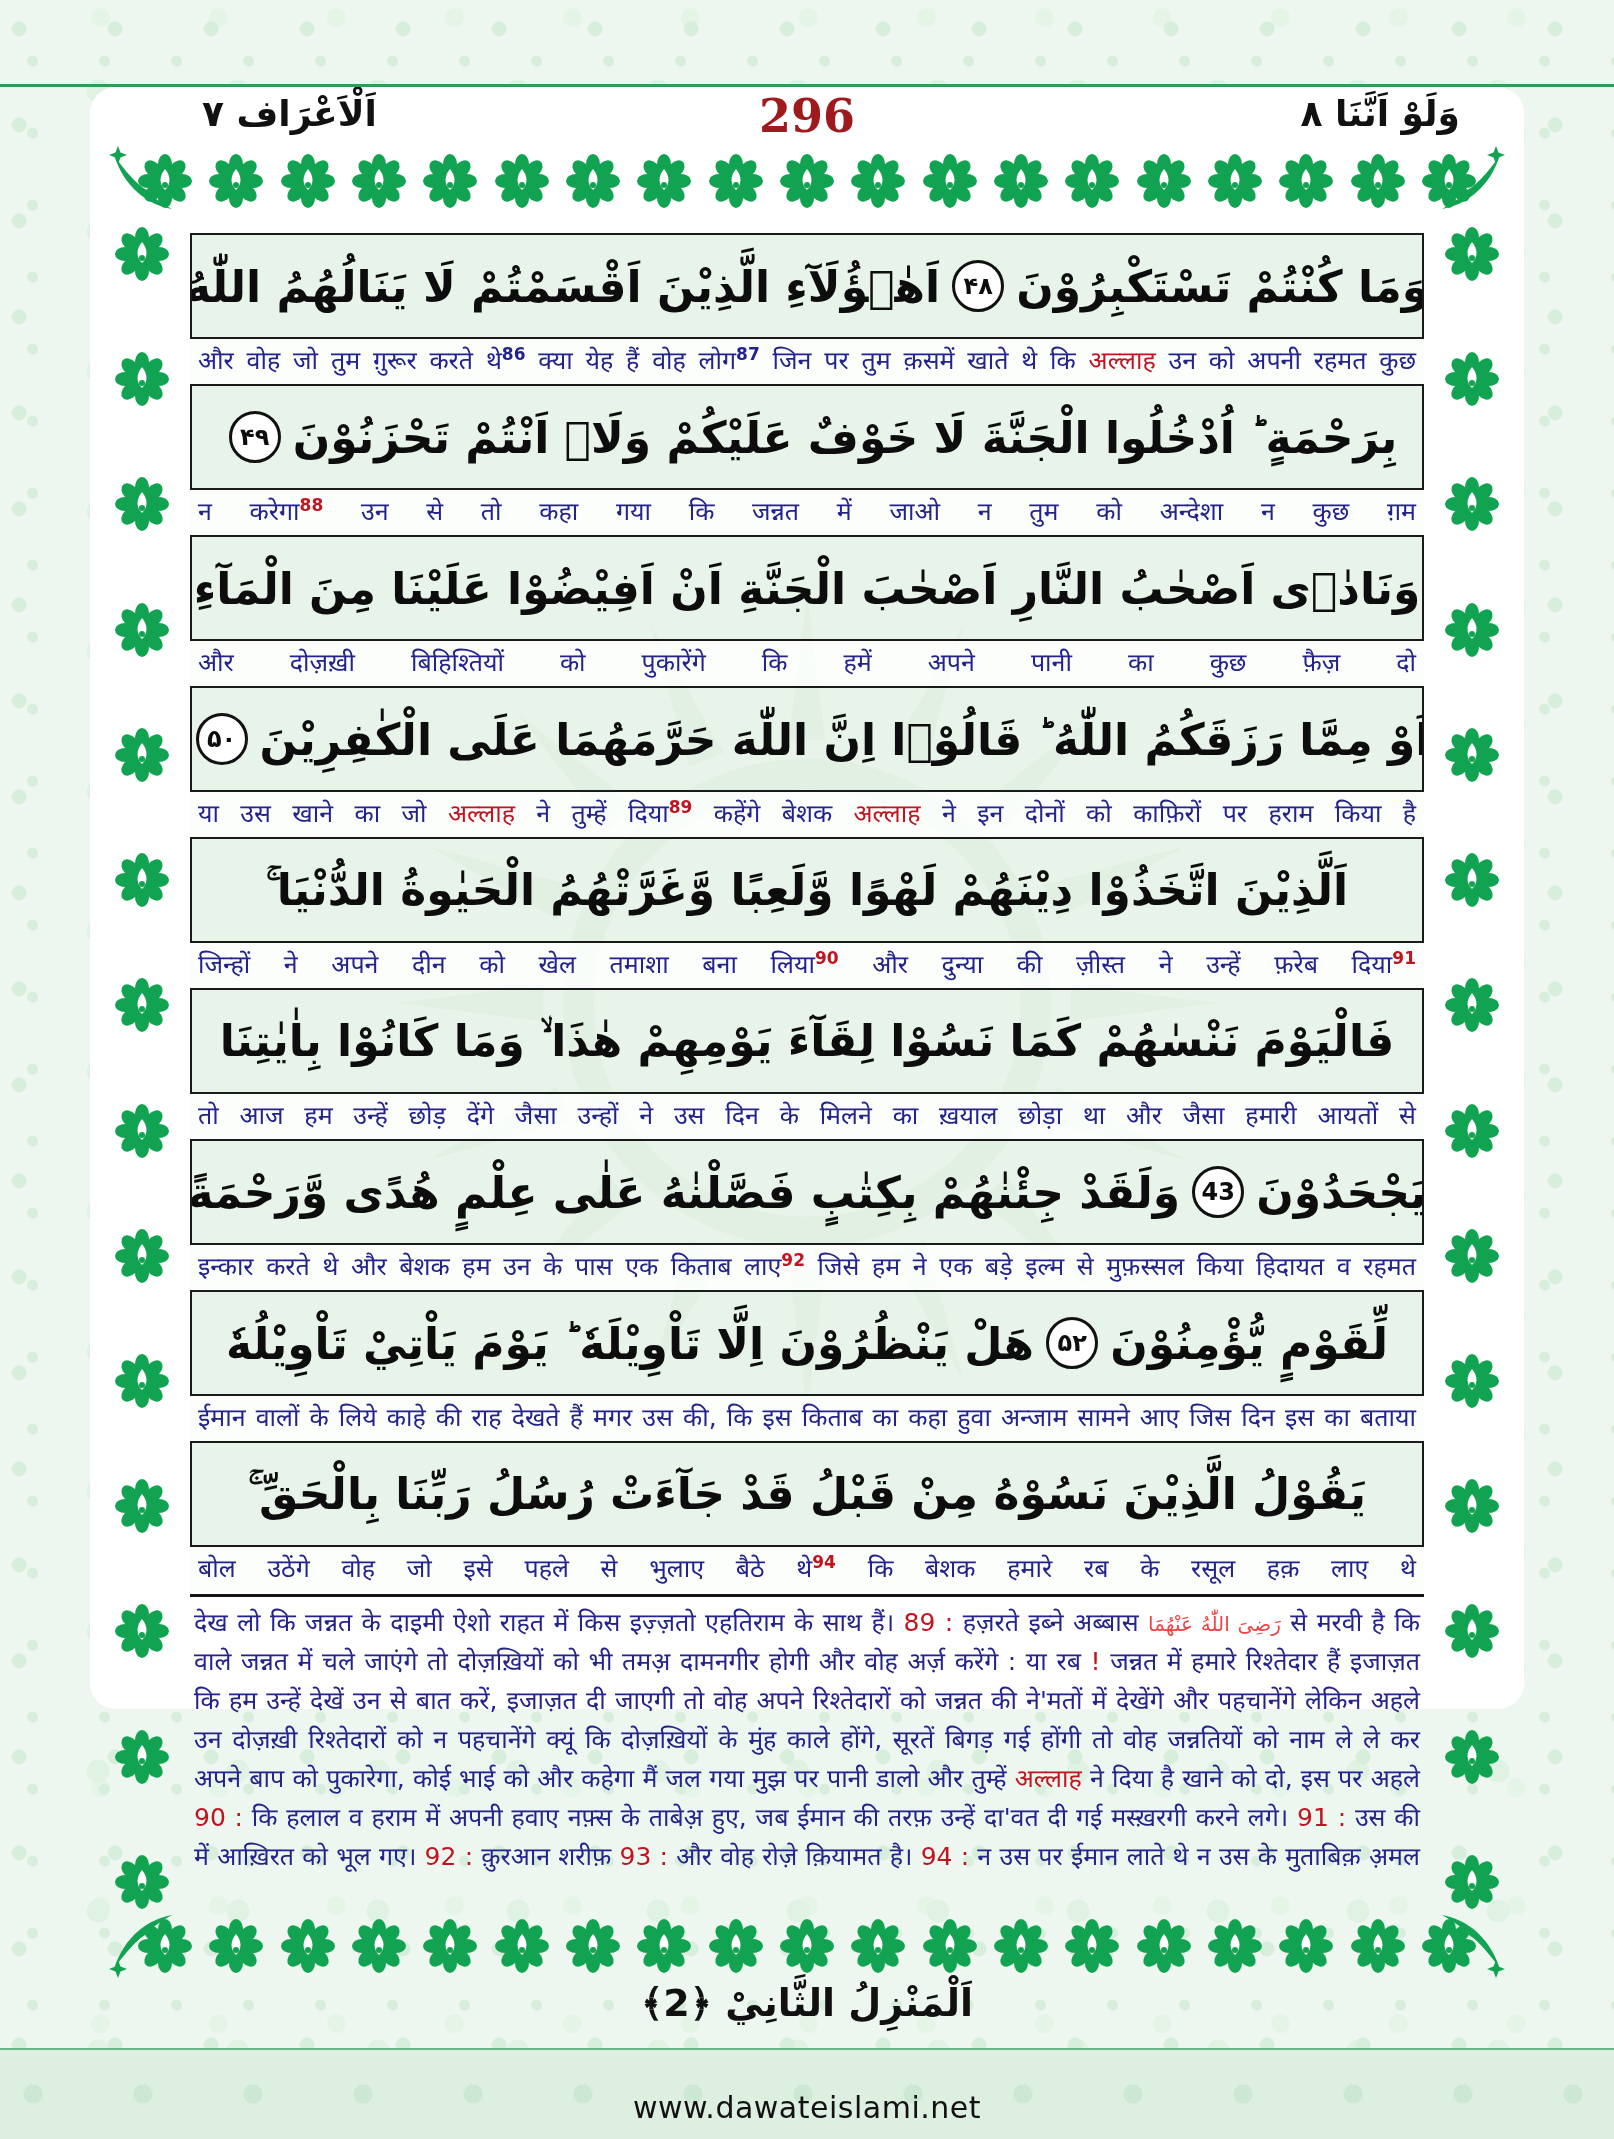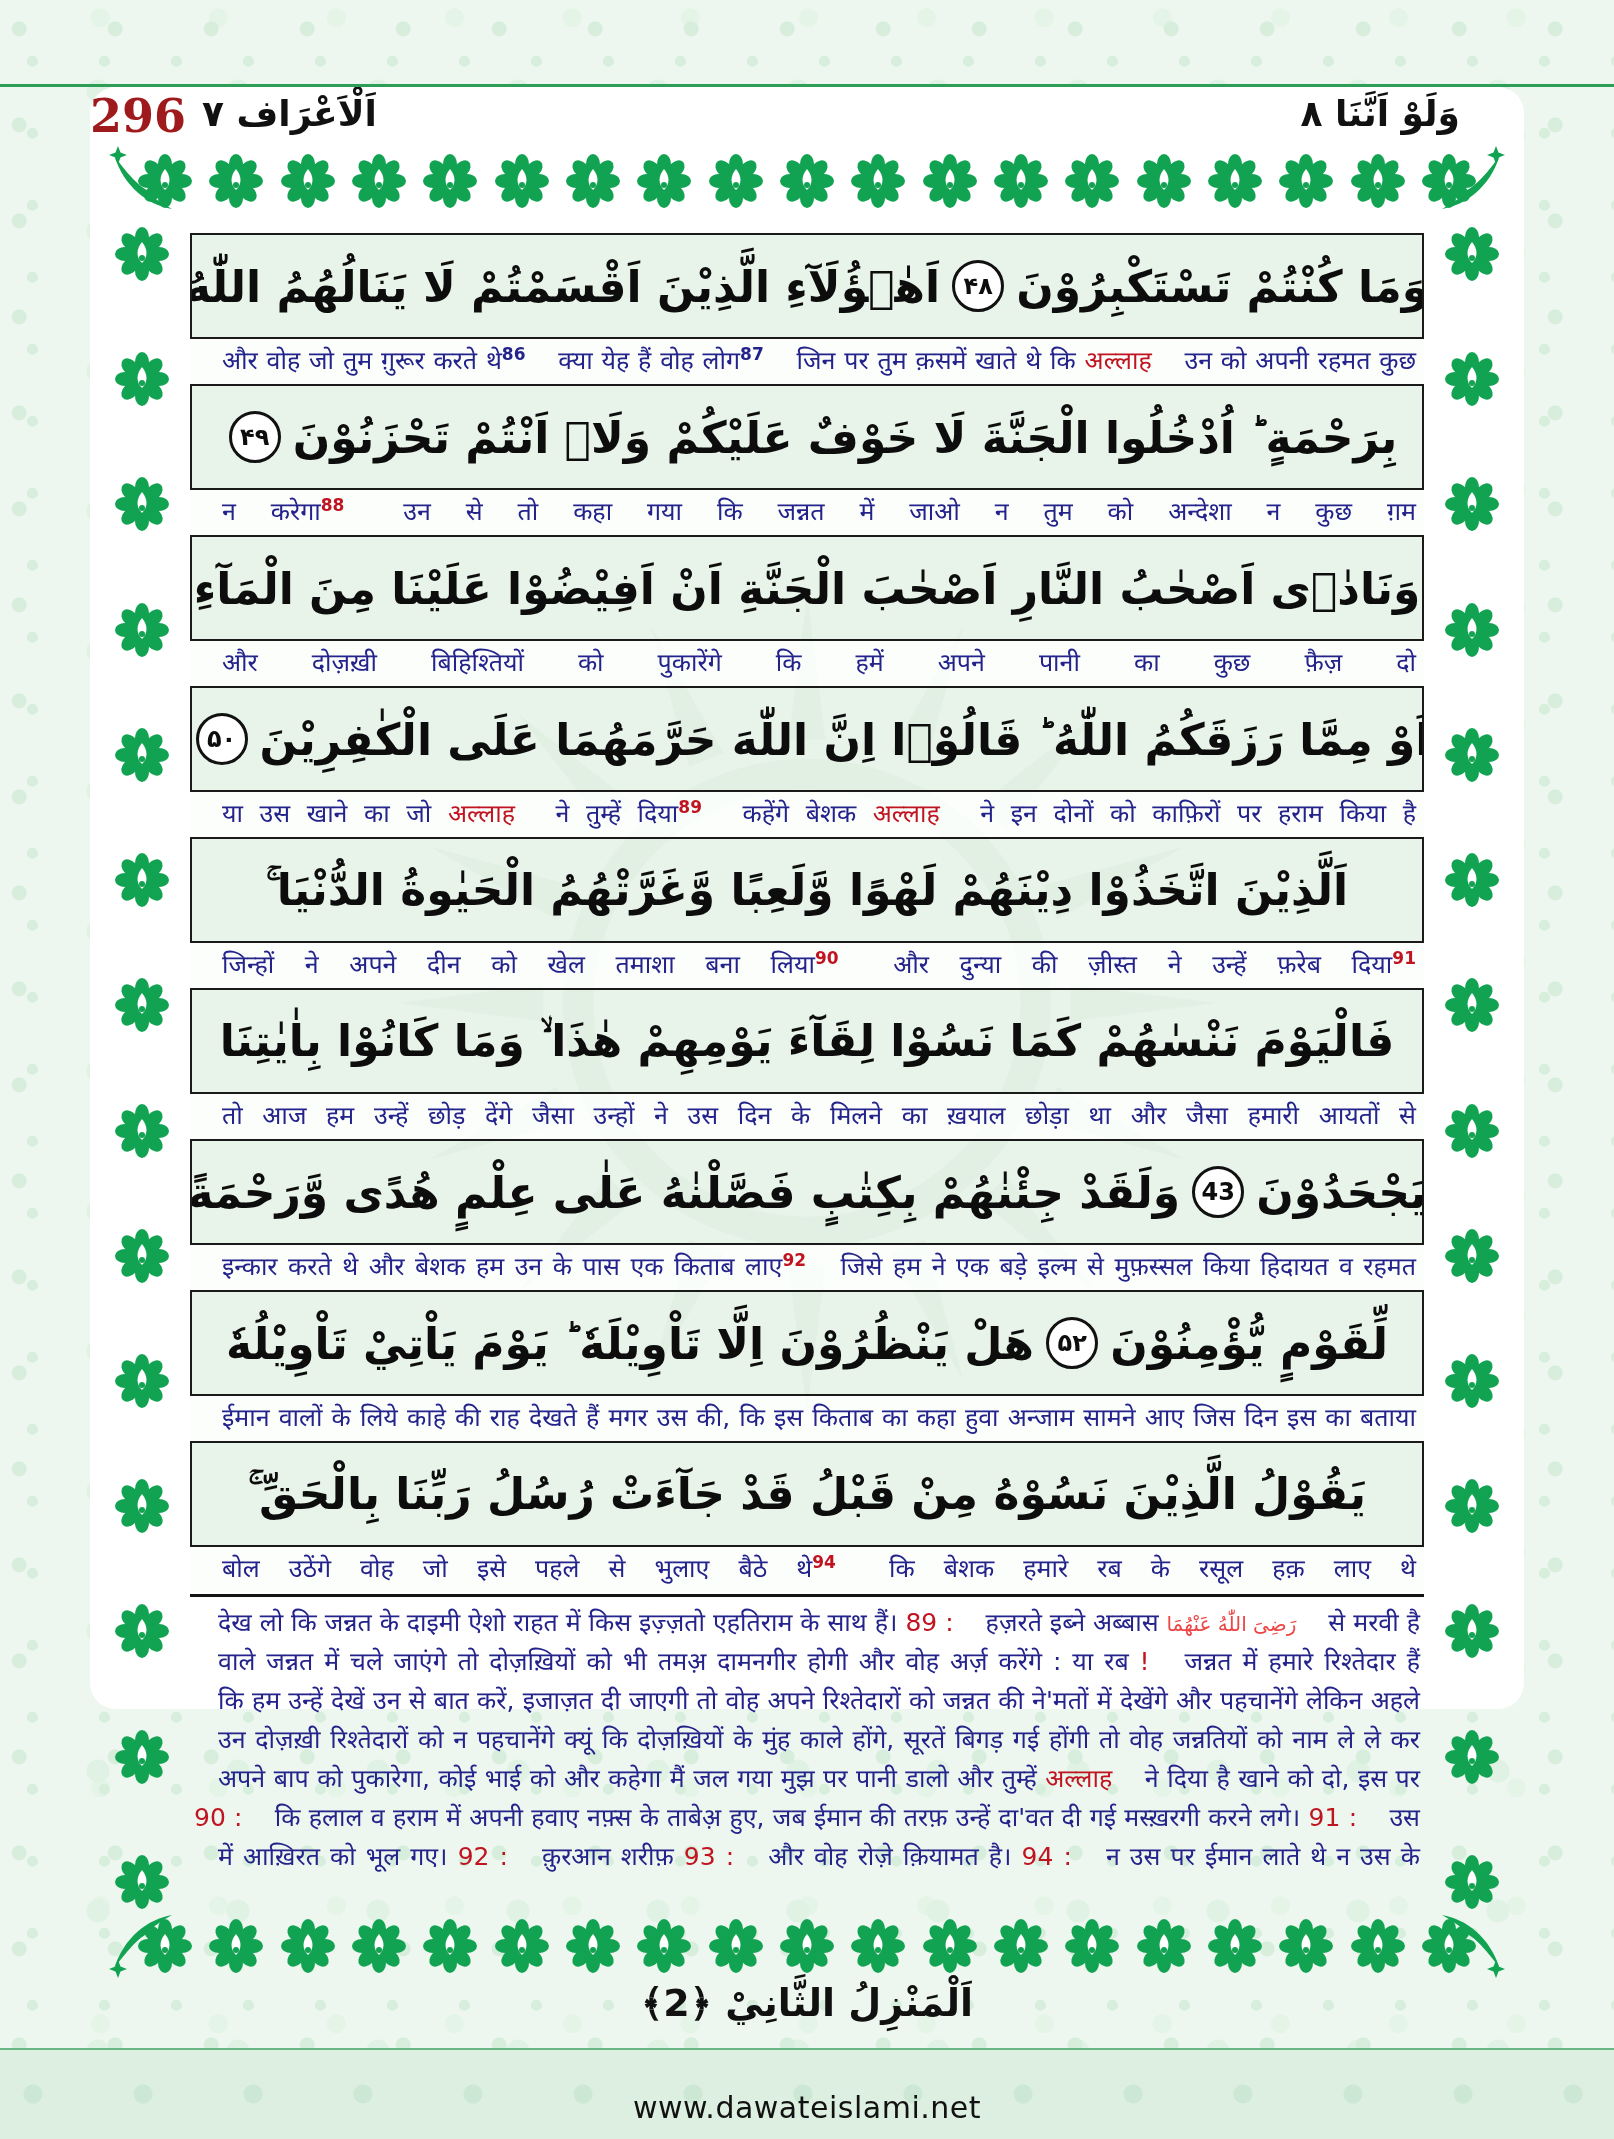--- a/index.html
+++ b/index.html
@@ -13,21 +13,21 @@
       radial-gradient(circle at 45% 85%, #d8eedd 0 5px, transparent 6px),
       radial-gradient(circle at 85% 15%, #e4f4e7 0 9px, transparent 10px);
     background-size:96px 96px,140px 140px,72px 72px,118px 118px;
   }
   .hairline-top{position:absolute;left:0;top:84px;width:100%;height:3px;background:#2e9e57;z-index:3;}
   .panel{position:absolute;left:90px;top:87px;width:1434px;height:1622px;background:#ffffff;border-radius:26px;z-index:2;}
 
   
   .hdr-surah{position:absolute;top:6px;left:112px;font-size:36px;font-weight:700;direction:rtl;color:#111;}
   .hdr-juz{position:absolute;top:6px;right:64px;font-size:36px;font-weight:700;direction:rtl;color:#111;}
-  .hdr-page{position:absolute;top:2px;left:0;right:0;text-align:left;font-family:"DejaVu Serif",serif;
+  .hdr-page{position:absolute;top:2px;left:0;right:0;text-align:center;font-family:"DejaVu Serif",serif;
             font-size:46px;font-weight:700;color:#9e1a1c;}
 
   
   .orn-row{position:absolute;left:48px;right:48px;height:60px;display:flex;justify-content:space-between;align-items:center;}
   #ornTop{top:64px;}
   #ornBottom{top:1829px;}
   .orn-col{position:absolute;top:140px;height:1682px;width:60px;display:flex;flex-direction:column;justify-content:space-between;align-items:center;}
   #ornLeft{left:22px;}
   #ornRight{right:22px;}
   .motif{line-height:0;flex:none;}
@@ -51,21 +51,21 @@
   .hindi-line{
     box-sizing:border-box;height:45px;line-height:43px;font-size:25px;padding:0 8px;
     color:#23238b;background:rgba(252,254,252,.88);
     text-align:justify;text-align-last:justify;overflow:hidden;
   }
   .foot-line{
     height:39px;line-height:39px;font-size:25px;color:#23238b;
     text-align:justify;text-align-last:justify;overflow:hidden;padding:0 4px;
   }
 
-  .sg-n{color:#23238b;margin-left:24px;}
+  .sg-n{color:#23238b;}
   .sg-r{color:#c01420;font-weight:400;}
   .sg-s{color:#c01420;font-weight:700;font-size:17px;vertical-align:super;line-height:0;}
   .sg-sn{color:#23238b;font-weight:700;font-size:17px;vertical-align:super;line-height:0;}
   .sg-g{color:#ef4444;font-size:20px;}
   .sg-a{}
   .sg-v{
     display:inline-flex;align-items:center;justify-content:center;flex:none;
     width:46px;height:46px;border:3px solid #111;border-radius:50%;
     font-size:24px;margin:0 12px;background:#fff;
   }

